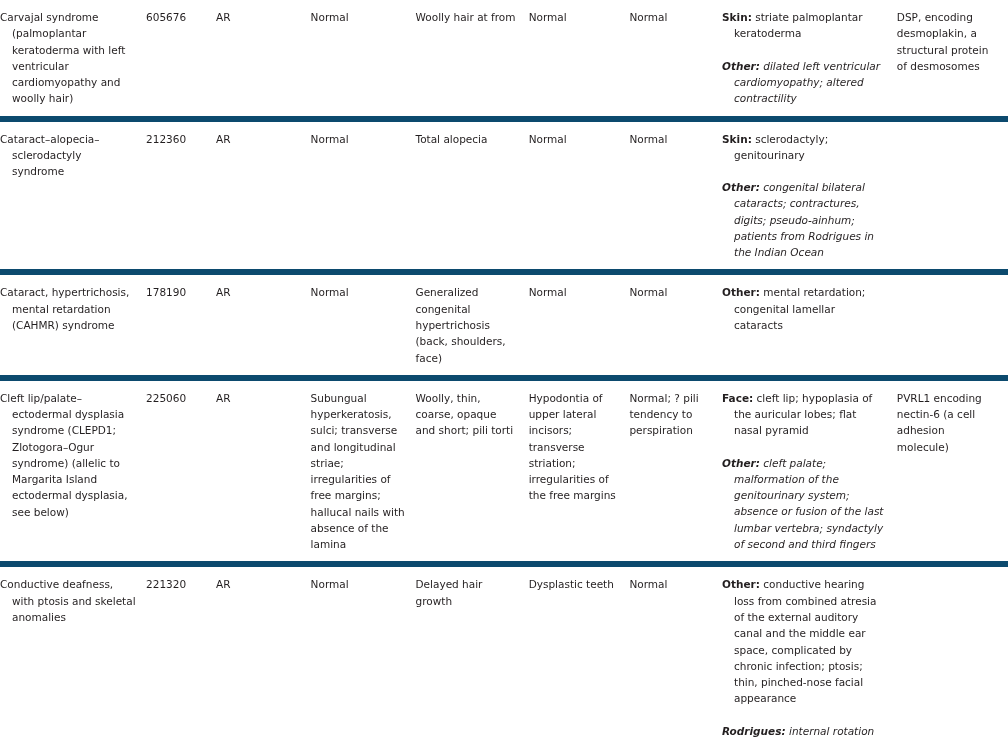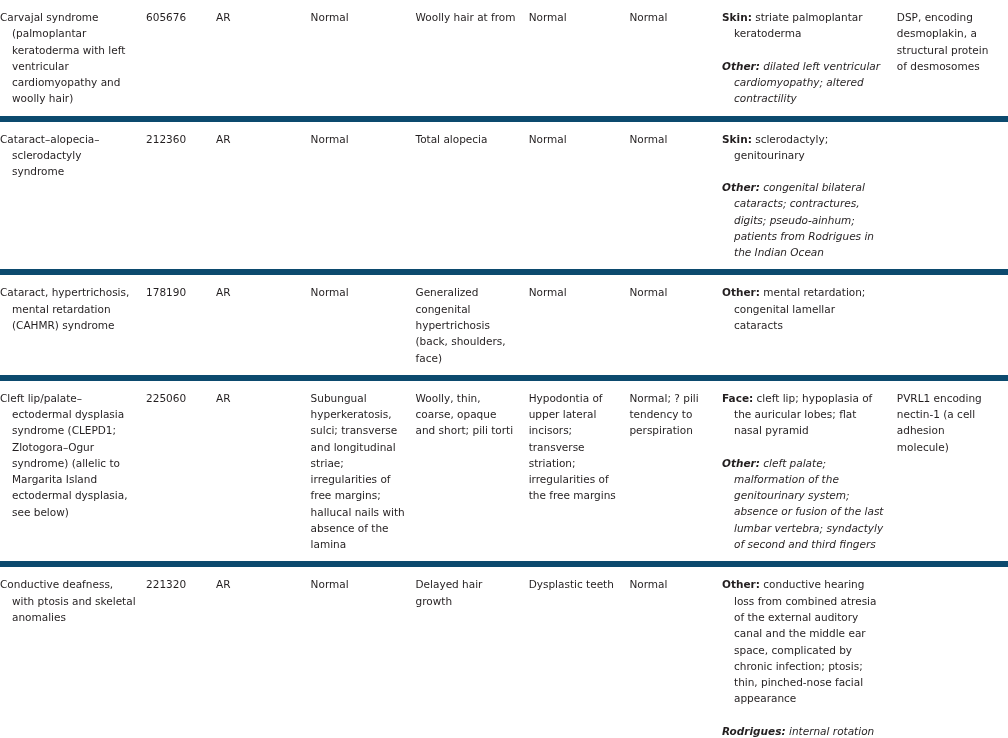--- a/index.html
+++ b/index.html
@@ -152,21 +152,21 @@
           <td class="c-mim-cell">225060</td>
           <td class="c-inh-cell">AR</td>
           <td>Subungual hyperkeratosis, sulci; transverse and longitudinal striae; irregularities of free margins; hallucal nails with absence of the lamina</td>
           <td>Woolly, thin, coarse, opaque and short; pili torti</td>
           <td>Hypodontia of upper lateral incisors; transverse striation; irregularities of the free margins</td>
           <td>Normal; ? pili tendency to perspiration</td>
           <td>
             <div class="sub"><span class="lbl">Face:</span> <span>cleft lip; hypoplasia of the auricular lobes; flat nasal pyramid</span></div>
             <div class="sub"><span class="lbl">Other:</span> <span>cleft palate; malformation of the genitourinary system; absence or fusion of the last lumbar vertebra; syndactyly of second and third fingers</span></div>
           </td>
-          <td class="gene-cell"><span class="gene">PVRL1</span><span> encoding nectin-1 (a cell adhesion molecule)</span></td>
+          <td class="gene-cell"><span class="gene">PVRL1</span><span> encoding nectin-6 (a cell adhesion molecule)</span></td>
         </tr>
         <tr class="data-row">
           <td class="c-name-cell">
             <div class="hang">Conductive deafness, with ptosis and skeletal anomalies</div>
           </td>
           <td class="c-mim-cell">221320</td>
           <td class="c-inh-cell">AR</td>
           <td>Normal</td>
           <td>Delayed hair growth</td>
           <td>Dysplastic teeth</td>

